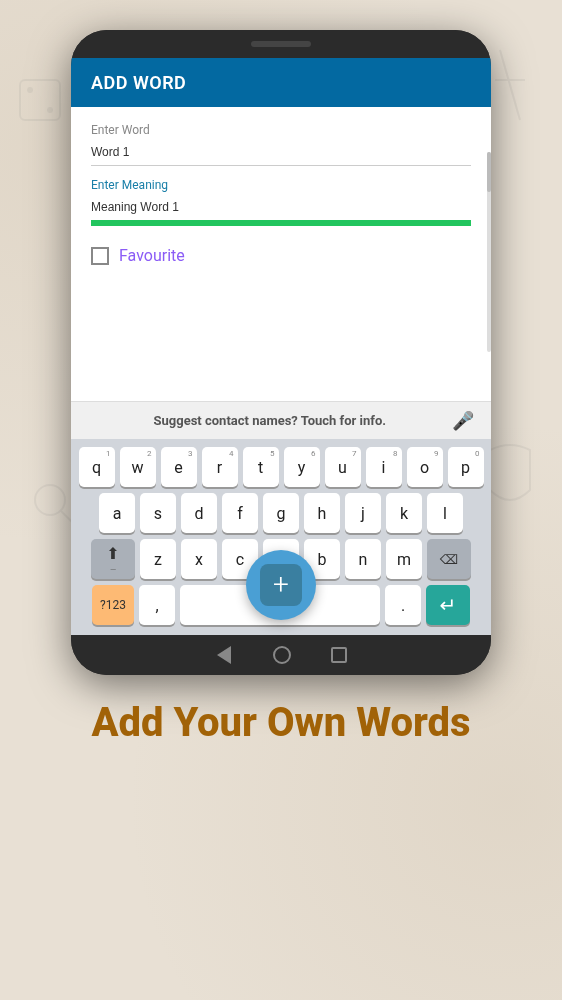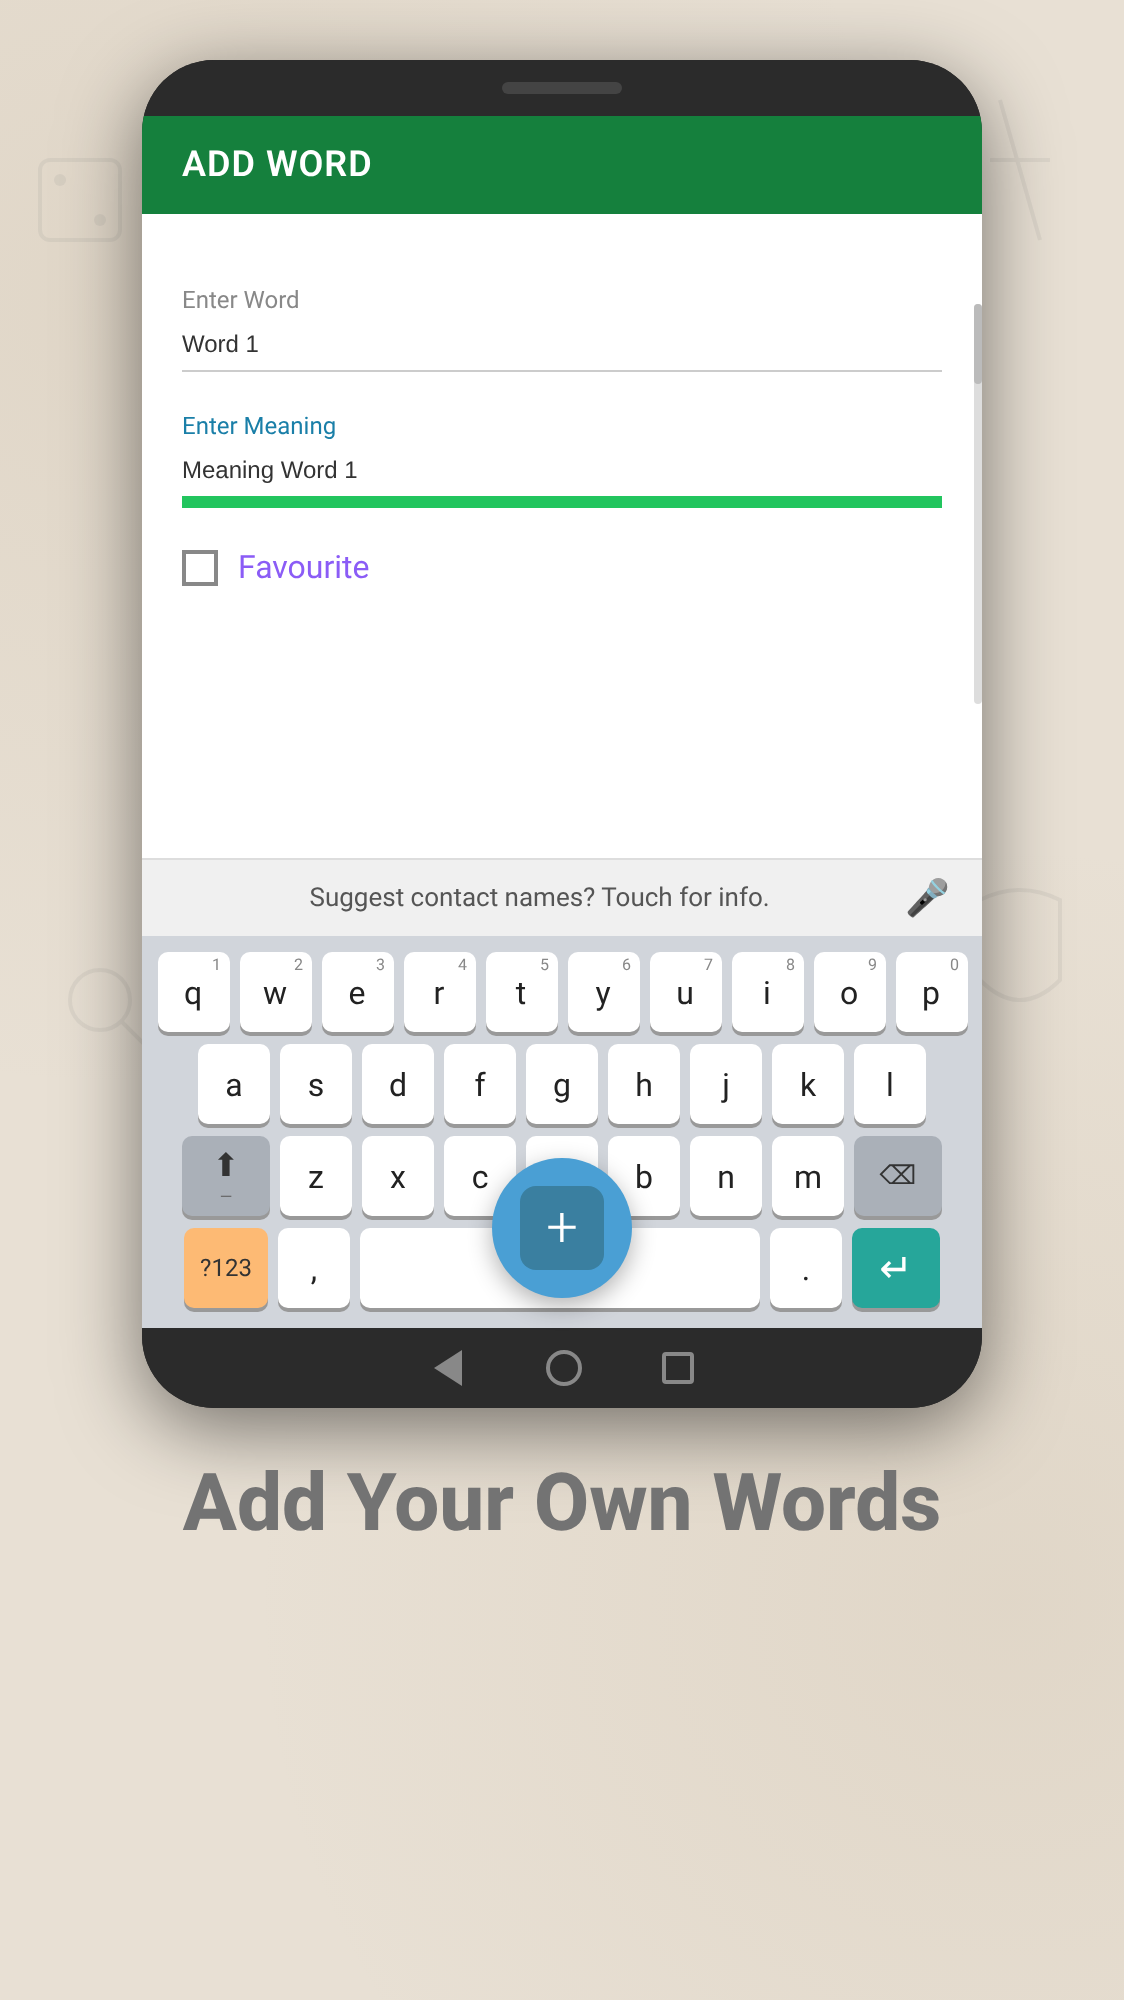--- a/index.html
+++ b/index.html
@@ -62,42 +62,41 @@
 
     .phone-speaker {
       width: 60px;
       height: 6px;
       background: #444;
       border-radius: 3px;
     }
 
     
     .app-header {
-      background: #15803d;
+      background: #0369a1;
       padding: 14px 20px;
       display: flex;
       align-items: center;
     }
 
     .app-title {
       color: white;
       font-size: 18px;
       font-weight: 600;
       letter-spacing: 0.5px;
     }
 
     
     .form-area {
       background: white;
       padding: 16px 20px 8px 20px;
     }
 
     .input-group {
       margin-bottom: 12px;
-      margin-top: 20px;
     }
 
     .input-label {
       font-size: 12px;
       color: #888;
       margin-bottom: 4px;
       display: block;
     }
 
     .input-label.active {
@@ -146,20 +145,21 @@
     }
 
     
     .keyboard-suggestion {
       background: #f0f0f0;
       padding: 8px 16px;
       display: flex;
       align-items: center;
       justify-content: space-between;
       border-top: 1px solid #ddd;
+      font-weight: bold;
     }
 
     .suggestion-text {
       font-size: 13px;
       color: #555;
       flex: 1;
       text-align: center;
     }
 
     .mic-icon {
@@ -319,21 +319,21 @@
       height: 16px;
       border: 2px solid #888;
       border-radius: 2px;
     }
 
     
     .bottom-text {
       margin-top: 24px;
       font-size: 40px;
       font-weight: 800;
-      color: #737373;
+      color: #a16207;
       text-align: left;
       z-index: 1;
       position: relative;
     }
 
     
     .scrollbar {
       position: absolute;
       right: 0;
       top: 45px;

